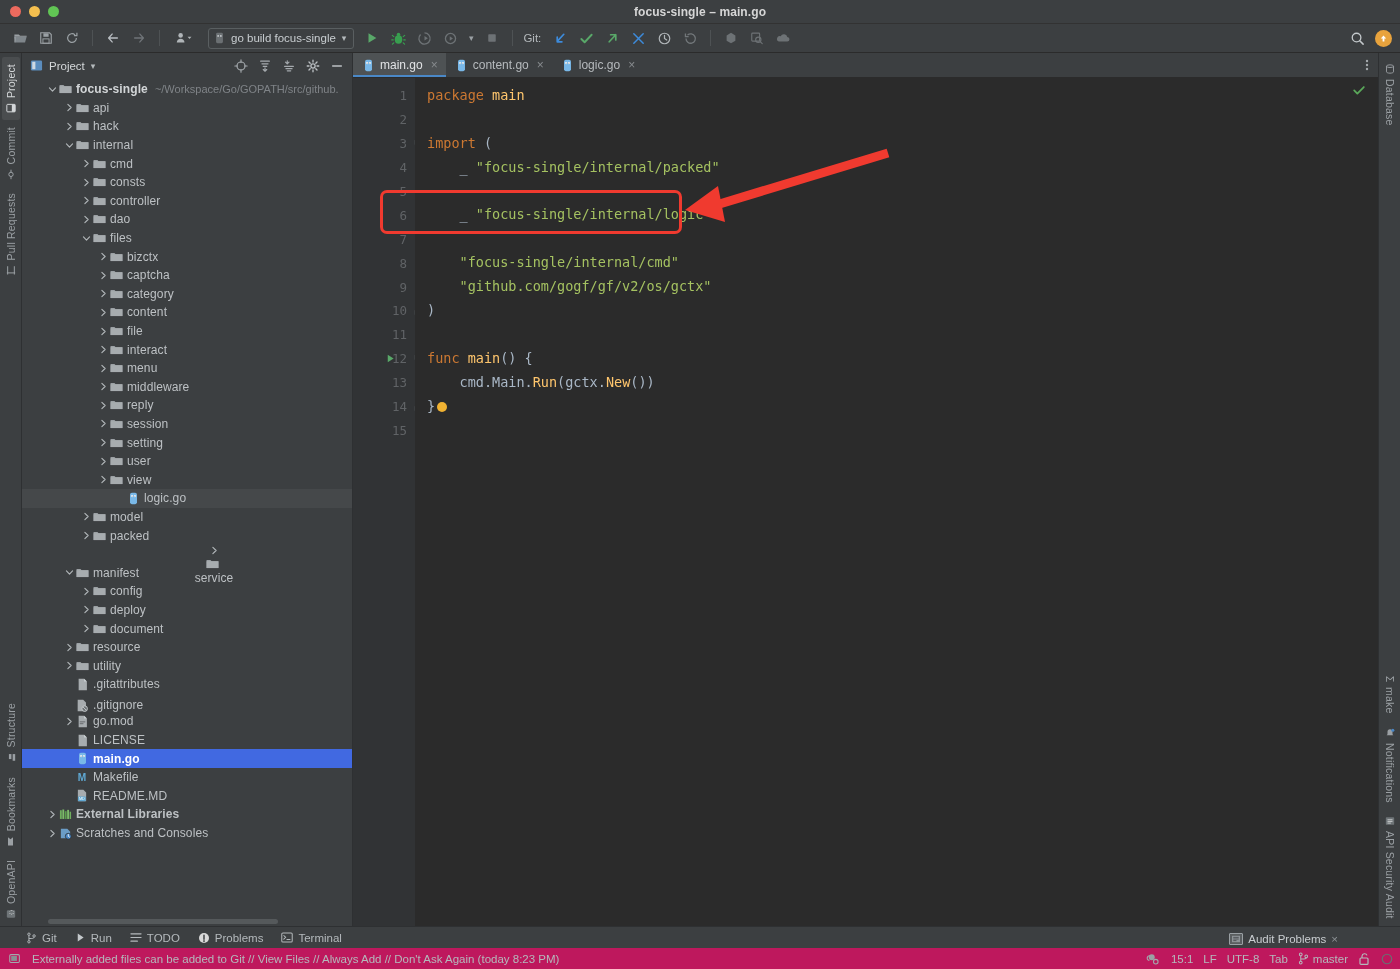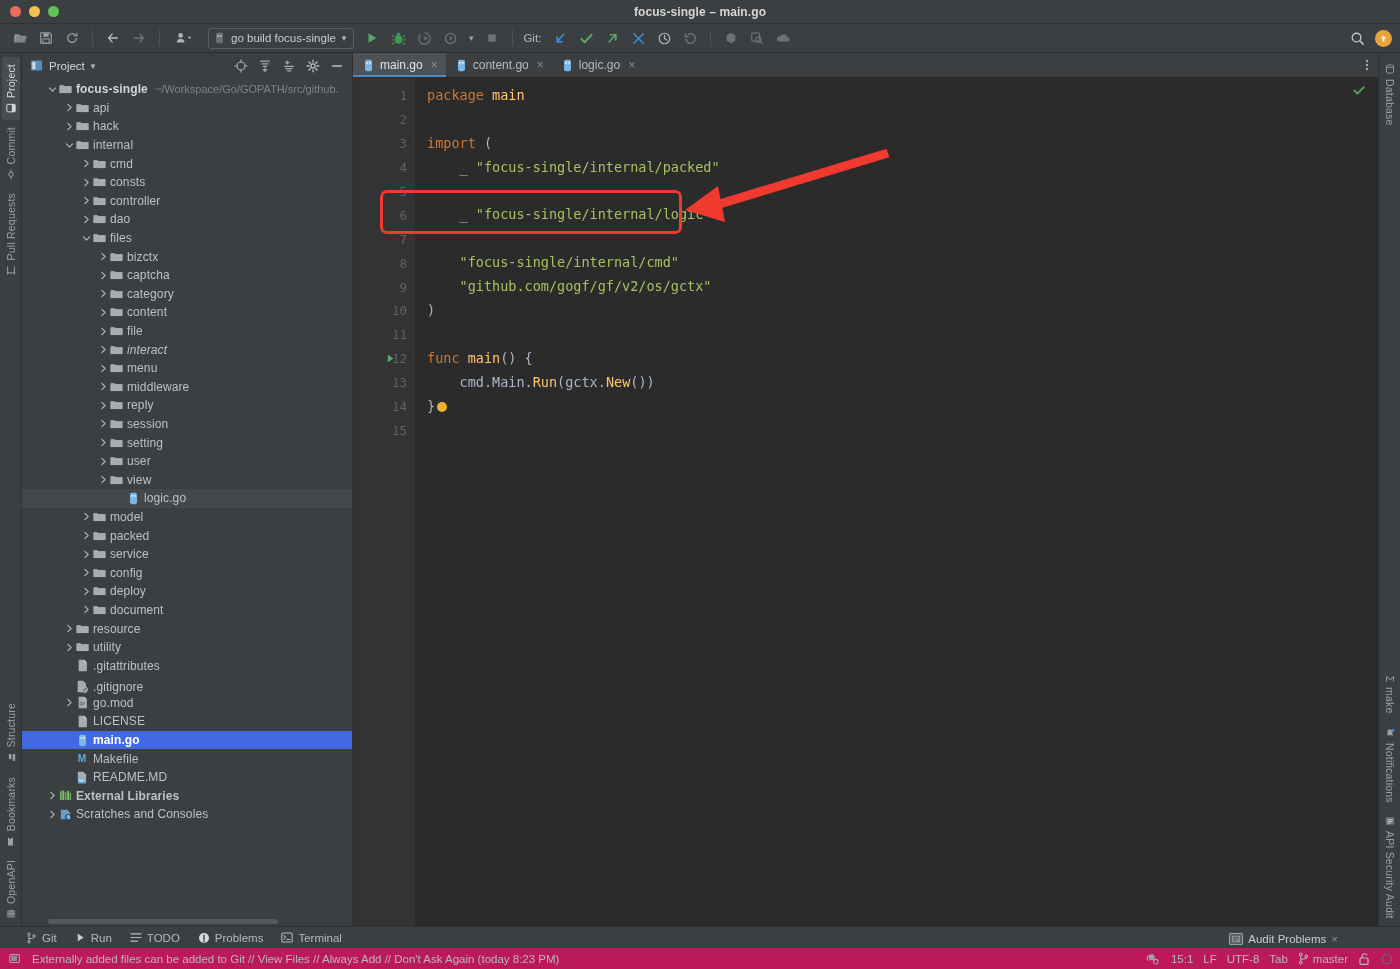--- a/index.html
+++ b/index.html
@@ -617,21 +617,21 @@
               </svg>
             </span>
             <span class="ficon">
               <svg width="13" height="12" viewBox="0 0 14 12">
                 <path d="M0.6 1.6h4.2l1.3 1.4H13.4v7.4H0.6z" fill="#9ba0a4"></path>
                 <path d="M0.6 3h12.8v7.4H0.6z" fill="#a7acaf"></path>
               </svg>
             </span>
             <span class="label">file</span>
           </div>
-          <div class="row" style="padding-left: 75px; font-style: italic;">
+          <div class="row" style="padding-left: 75px;">
             <span class="arrow">
               <svg width="9" height="9" viewBox="0 0 10 10">
                 <path d="M3.2 1.6L6.8 5 3.2 8.4" fill="none" stroke="#b0b5b8" stroke-width="1.3" stroke-linecap="round" stroke-linejoin="round"></path>
               </svg>
             </span>
             <span class="ficon">
               <svg width="13" height="12" viewBox="0 0 14 12">
                 <path d="M0.6 1.6h4.2l1.3 1.4H13.4v7.4H0.6z" fill="#9ba0a4"></path>
                 <path d="M0.6 3h12.8v7.4H0.6z" fill="#a7acaf"></path>
               </svg>
@@ -770,33 +770,47 @@
               </svg>
             </span>
             <span class="ficon">
               <svg width="13" height="12" viewBox="0 0 14 12">
                 <path d="M0.6 1.6h4.2l1.3 1.4H13.4v7.4H0.6z" fill="#9ba0a4"></path>
                 <path d="M0.6 3h12.8v7.4H0.6z" fill="#a7acaf"></path>
               </svg>
             </span>
             <span class="label">packed</span>
           </div>
-          <div class="row" style="padding-left: 58px;">
+          <div class="row" style="padding-left: 58px; flex-direction: column;">
             <span class="arrow">
               <svg width="9" height="9" viewBox="0 0 10 10">
                 <path d="M3.2 1.6L6.8 5 3.2 8.4" fill="none" stroke="#b0b5b8" stroke-width="1.3" stroke-linecap="round" stroke-linejoin="round"></path>
               </svg>
             </span>
             <span class="ficon">
               <svg width="13" height="12" viewBox="0 0 14 12">
                 <path d="M0.6 1.6h4.2l1.3 1.4H13.4v7.4H0.6z" fill="#9ba0a4"></path>
                 <path d="M0.6 3h12.8v7.4H0.6z" fill="#a7acaf"></path>
               </svg>
             </span>
             <span class="label">service</span>
+          </div>
+          <div class="row" style="padding-left: 41px;">
+            <span class="arrow">
+              <svg width="9" height="9" viewBox="0 0 10 10">
+                <path d="M1.6 3.2L5 6.8l3.4-3.6" fill="none" stroke="#b0b5b8" stroke-width="1.3" stroke-linecap="round" stroke-linejoin="round"></path>
+              </svg>
+            </span>
+            <span class="ficon">
+              <svg width="13" height="12" viewBox="0 0 14 12">
+                <path d="M0.6 1.6h4.2l1.3 1.4H13.4v7.4H0.6z" fill="#9ba0a4"></path>
+                <path d="M0.6 3h12.8v7.4H0.6z" fill="#a7acaf"></path>
+              </svg>
+            </span>
+            <span class="label">manifest</span>
           </div>
           <div class="row" style="padding-left: 58px;">
             <span class="arrow">
               <svg width="9" height="9" viewBox="0 0 10 10">
                 <path d="M3.2 1.6L6.8 5 3.2 8.4" fill="none" stroke="#b0b5b8" stroke-width="1.3" stroke-linecap="round" stroke-linejoin="round"></path>
               </svg>
             </span>
             <span class="ficon">
               <svg width="13" height="12" viewBox="0 0 14 12">
                 <path d="M0.6 1.6h4.2l1.3 1.4H13.4v7.4H0.6z" fill="#9ba0a4"></path>

